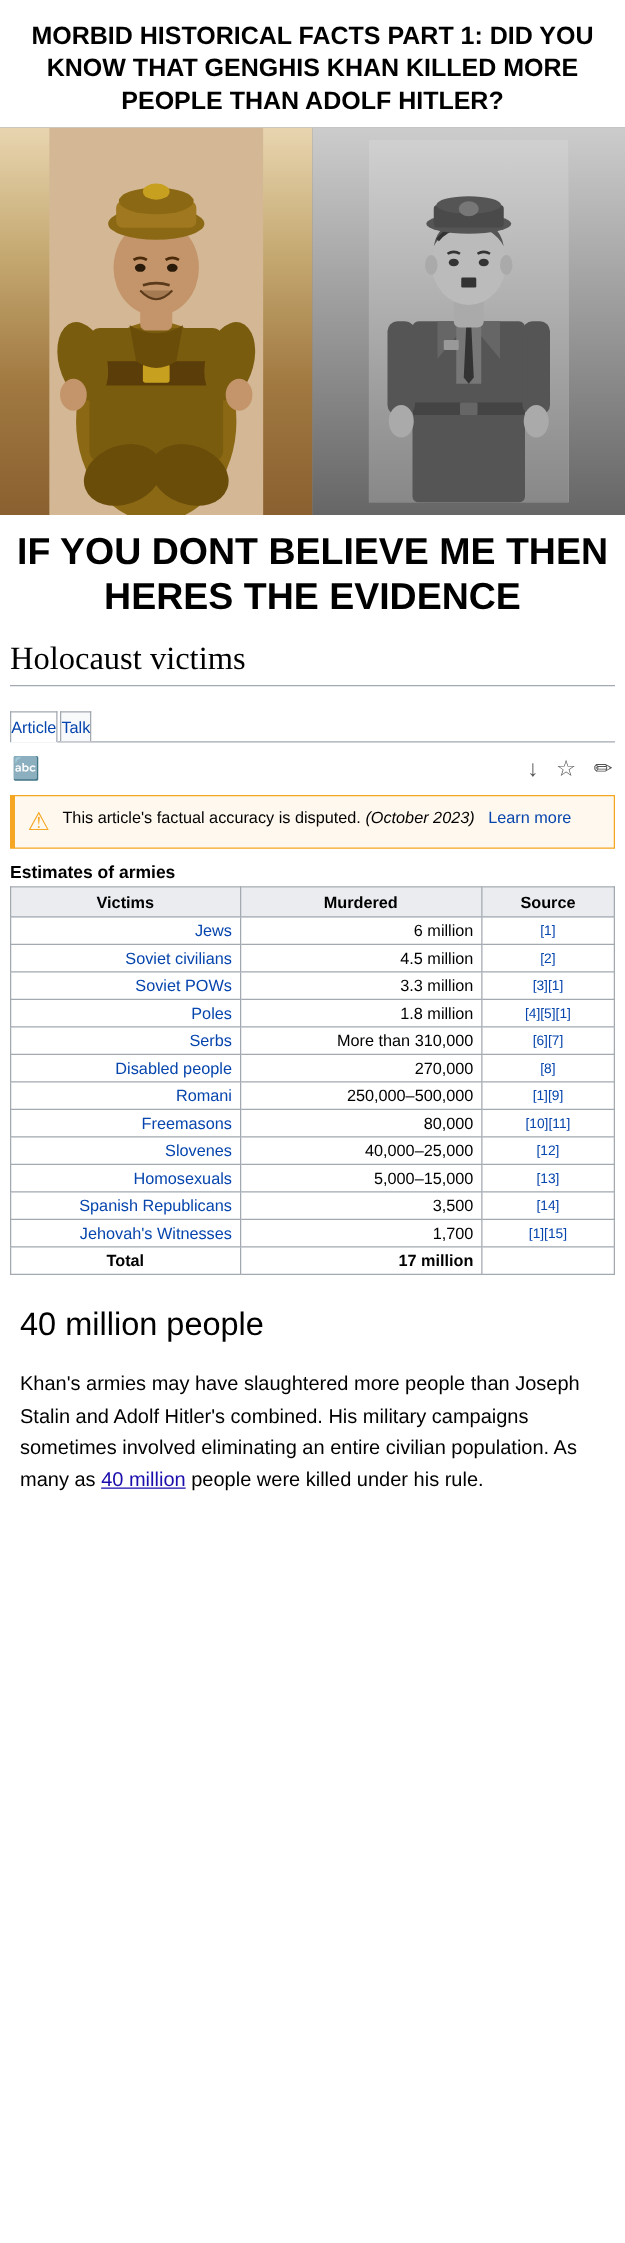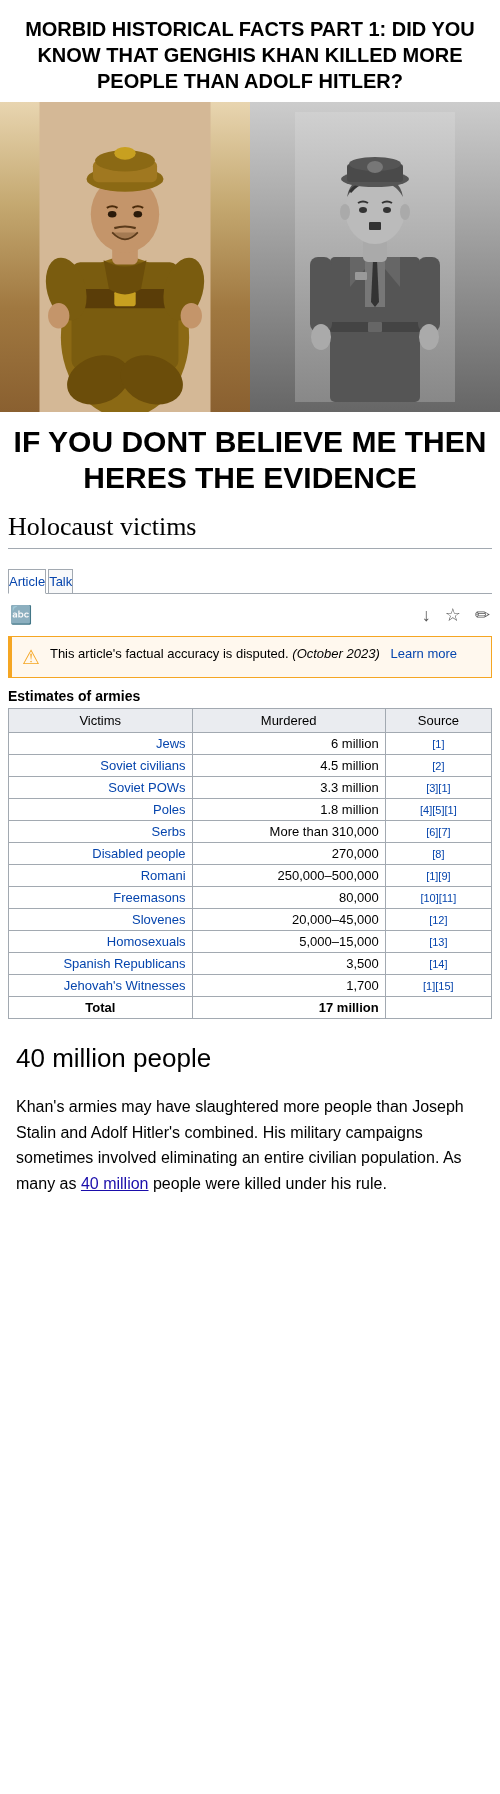--- a/index.html
+++ b/index.html
@@ -160,21 +160,21 @@
     .victims-table {
       width: 100%;
       border-collapse: collapse;
       font-size: 13px;
     }
     .victims-table th {
       background: #eaecf0;
       border: 1px solid #a2a9b1;
       padding: 4px 6px;
       text-align: center;
-      font-weight: normal;
+      font-weight: bold;
       margin-left: 26px;
     }
     .victims-table td {
       border: 1px solid #a2a9b1;
       padding: 3px 6px;
       margin-top: 20px;
     }
     .victims-table .col-victim {
       text-align: right;
       color: #0645ad;
@@ -405,21 +405,21 @@
             <td class="col-murdered">250,000–500,000</td>
             <td class="col-source">[1][9]</td>
           </tr>
           <tr>
             <td class="col-victim">Freemasons</td>
             <td class="col-murdered">80,000</td>
             <td class="col-source">[10][11]</td>
           </tr>
           <tr>
             <td class="col-victim">Slovenes</td>
-            <td class="col-murdered">20,000–45,000</td>
+            <td class="col-murdered">40,000–25,000</td>
             <td class="col-source">[12]</td>
           </tr>
           <tr>
             <td class="col-victim">Homosexuals</td>
             <td class="col-murdered">5,000–15,000</td>
             <td class="col-source">[13]</td>
           </tr>
           <tr>
             <td class="col-victim">Spanish Republicans</td>
             <td class="col-murdered">3,500</td>

